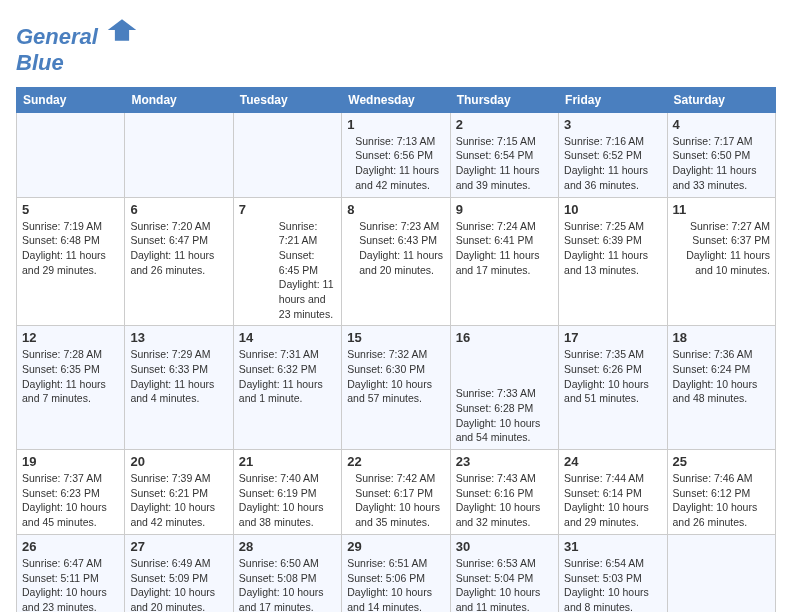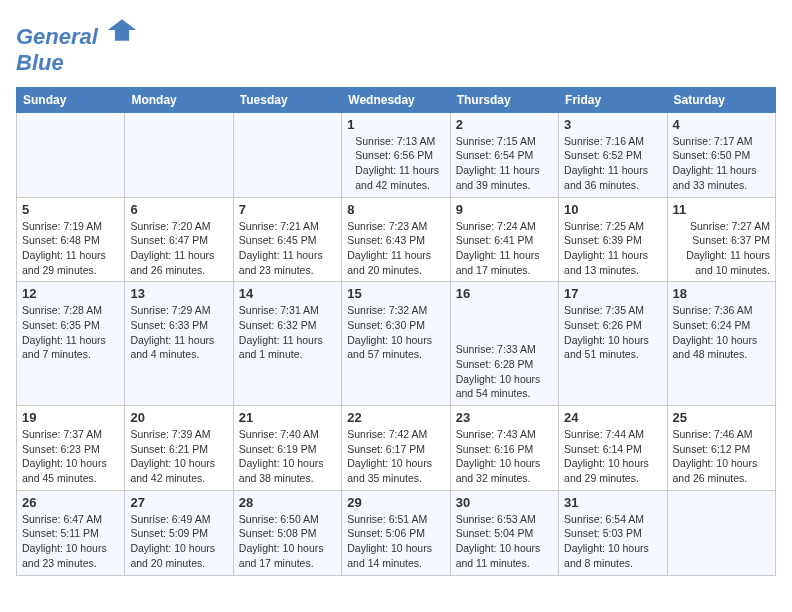--- a/index.html
+++ b/index.html
@@ -163,27 +163,27 @@
 Daylight: 11 hours and 29 minutes.</div>
         </td>
         <td>
           <span class="day-num">6</span>
           <div class="day-info" style="white-space: pre-wrap;">Sunrise: 7:20 AM
 Sunset: 6:47 PM
 Daylight: 11 hours and 26 minutes.</div>
         </td>
         <td>
           <span class="day-num">7</span>
-          <div class="day-info" style="white-space: pre-wrap;">Sunrise: 7:21 AM
+          <div class="day-info" style="white-space: pre-wrap; margin-left: 40px;">Sunrise: 7:21 AM
 Sunset: 6:45 PM
 Daylight: 11 hours and 23 minutes.</div>
         </td>
         <td>
           <span class="day-num">8</span>
-          <div class="day-info" style="white-space: pre-wrap;">Sunrise: 7:23 AM
+          <div class="day-info" style="white-space: pre-wrap; margin-left: 12px;">Sunrise: 7:23 AM
 Sunset: 6:43 PM
 Daylight: 11 hours and 20 minutes.</div>
         </td>
         <td>
           <span class="day-num">9</span>
           <div class="day-info" style="white-space: pre-wrap;">Sunrise: 7:24 AM
 Sunset: 6:41 PM
 Daylight: 11 hours and 17 minutes.</div>
         </td>
         <td>
@@ -257,21 +257,21 @@
 Daylight: 10 hours and 42 minutes.</div>
         </td>
         <td>
           <span class="day-num">21</span>
           <div class="day-info" style="white-space: pre-wrap;">Sunrise: 7:40 AM
 Sunset: 6:19 PM
 Daylight: 10 hours and 38 minutes.</div>
         </td>
         <td>
           <span class="day-num">22</span>
-          <div class="day-info" style="white-space: pre-wrap;">Sunrise: 7:42 AM
+          <div class="day-info" style="white-space: pre-wrap; margin-left: 8px;">Sunrise: 7:42 AM
 Sunset: 6:17 PM
 Daylight: 10 hours and 35 minutes.</div>
         </td>
         <td>
           <span class="day-num">23</span>
           <div class="day-info" style="white-space: pre-wrap;">Sunrise: 7:43 AM
 Sunset: 6:16 PM
 Daylight: 10 hours and 32 minutes.</div>
         </td>
         <td>

